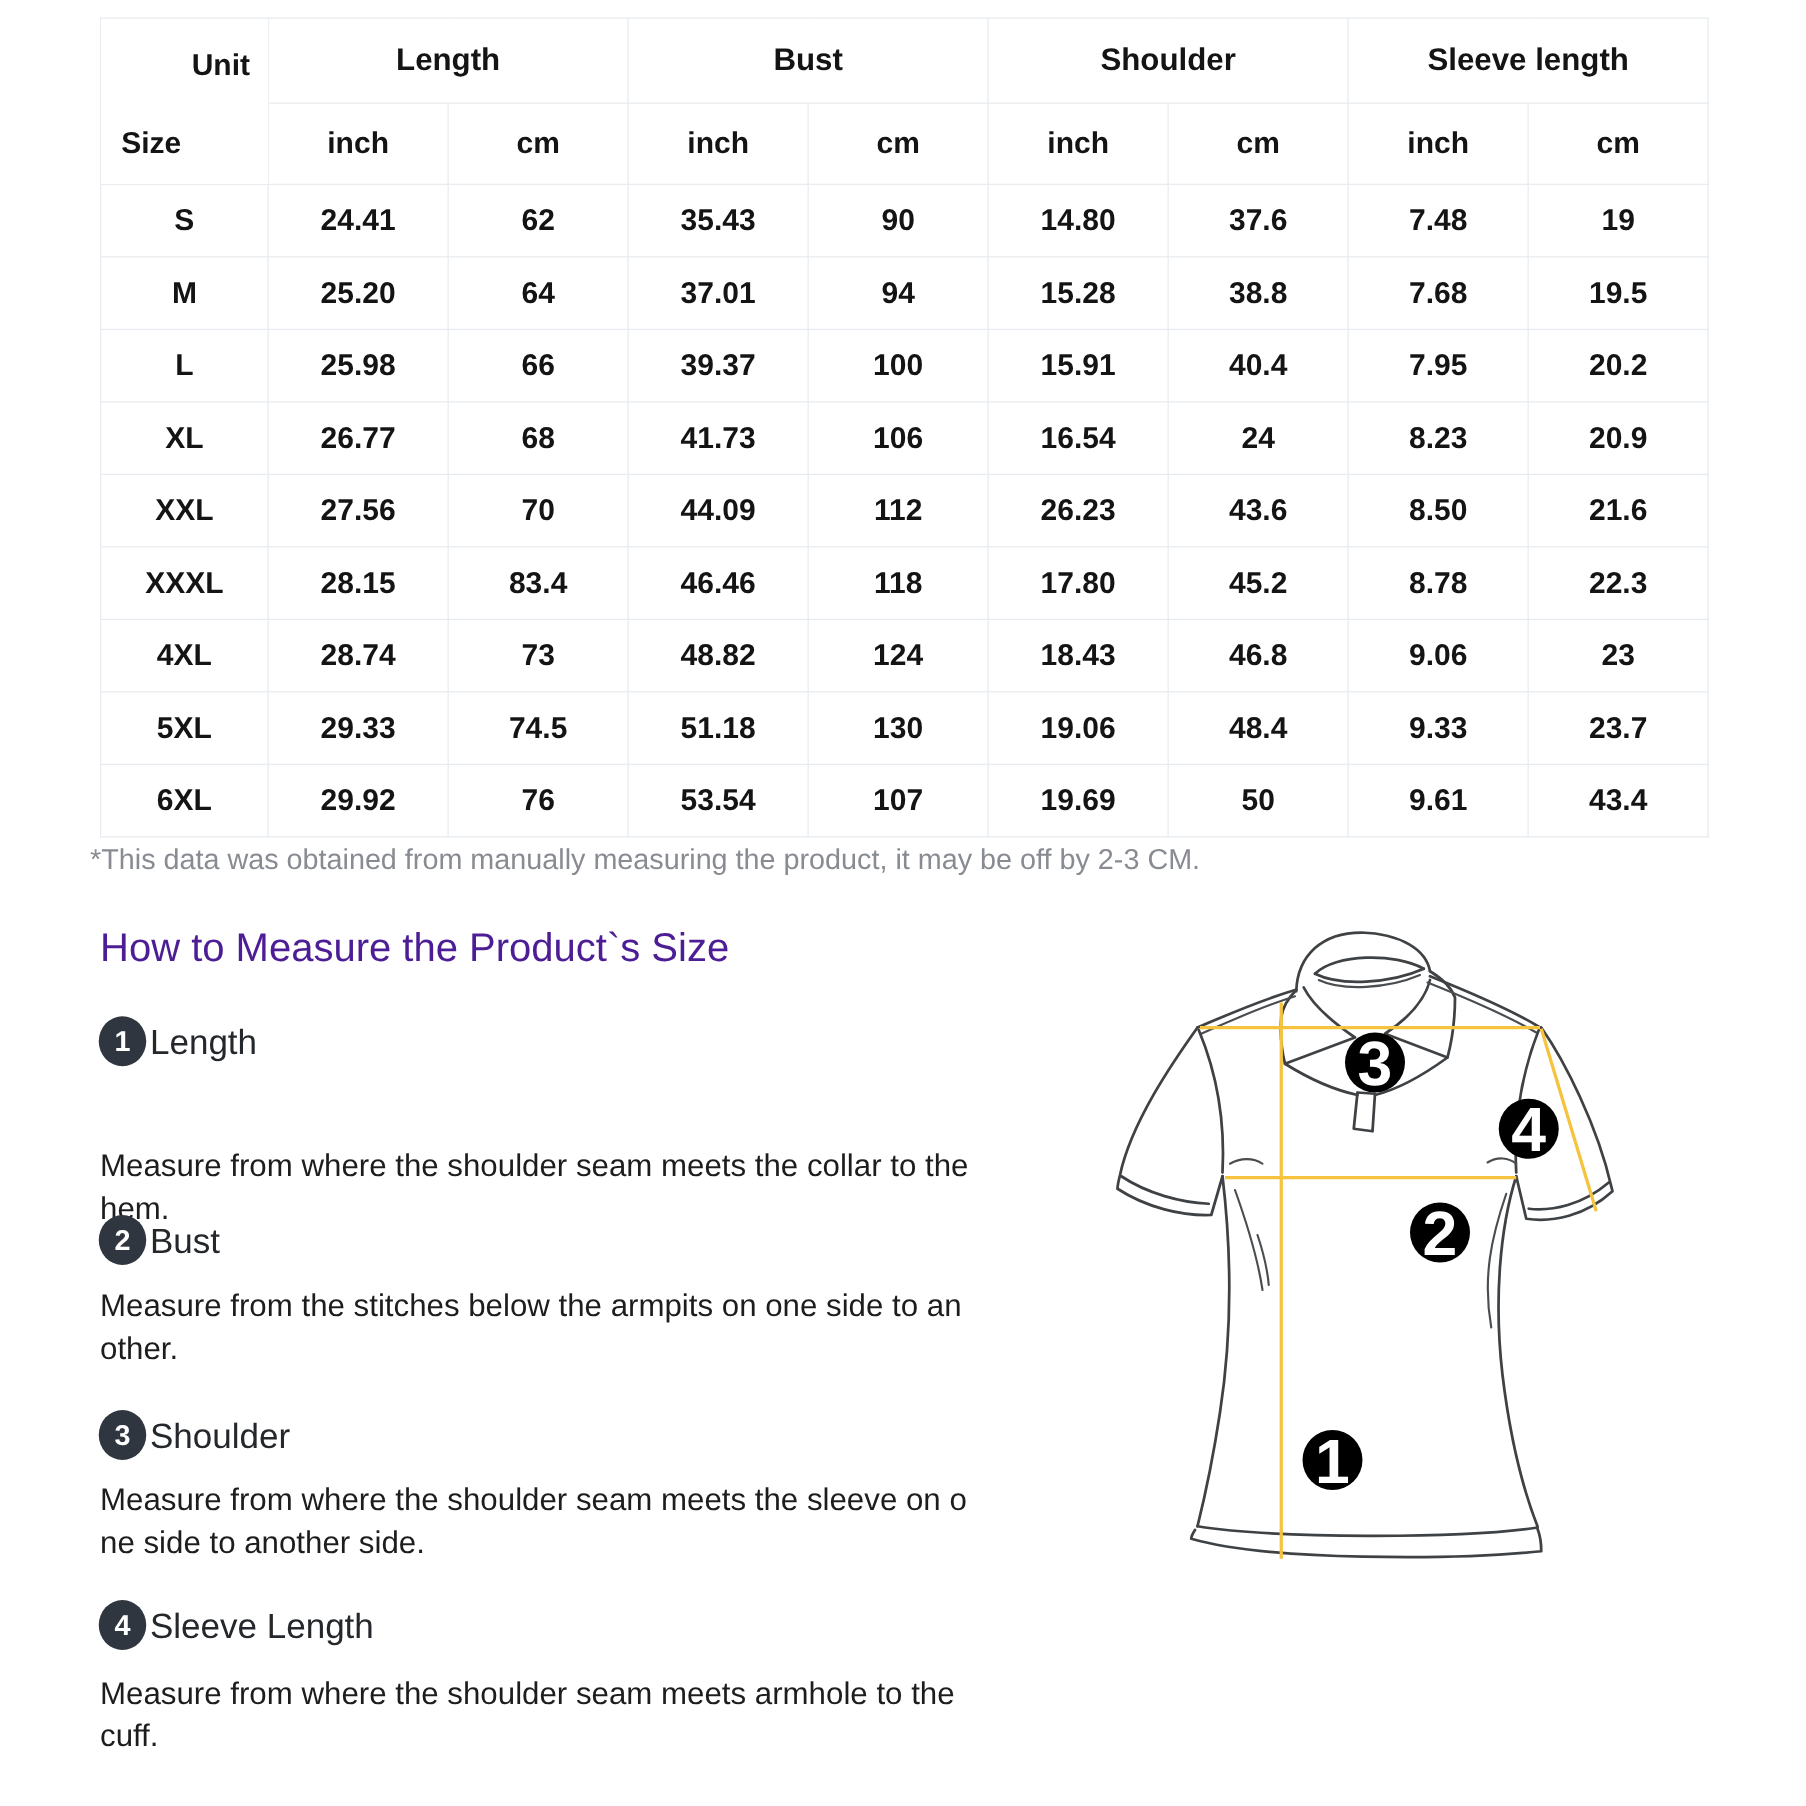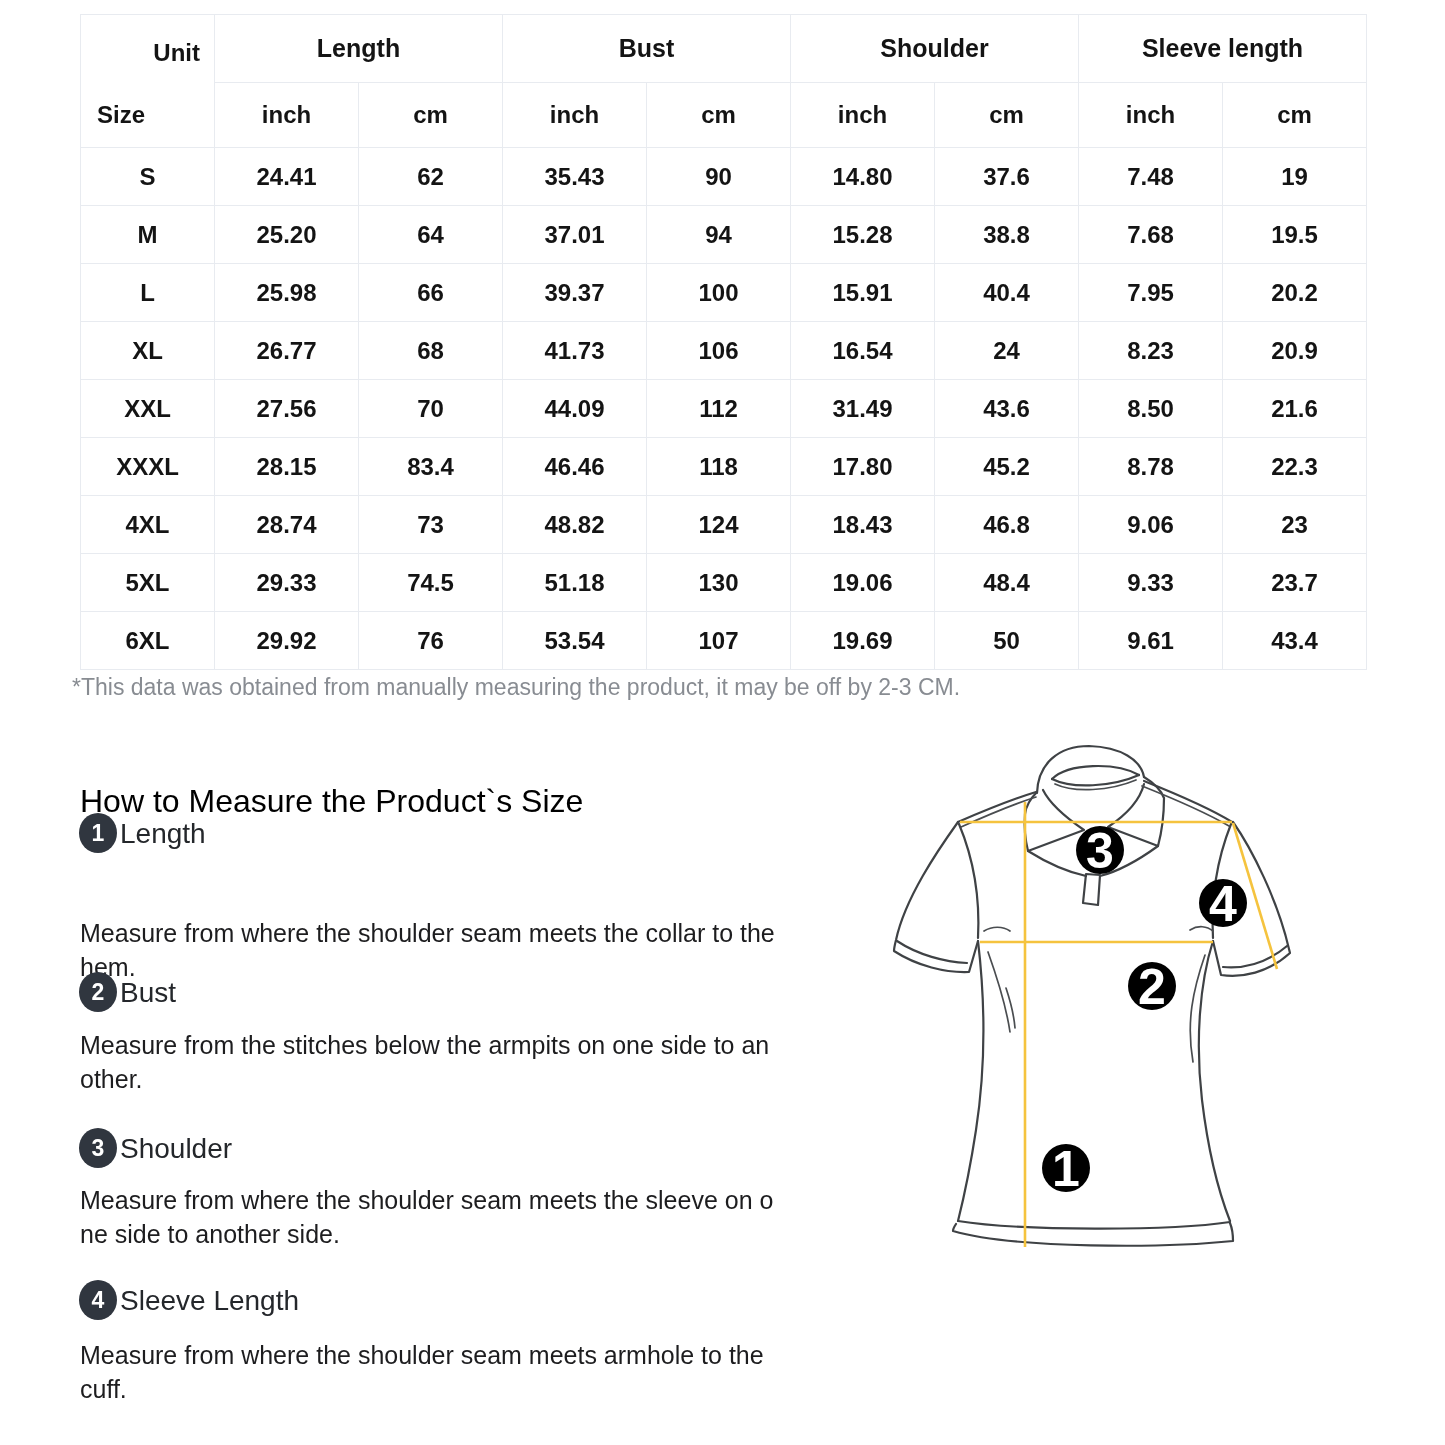--- a/index.html
+++ b/index.html
@@ -14,21 +14,21 @@
   .size-table .unit-row th{height:64px;}
   .size-table td{height:57px;}
   .corner-cell{position:relative;
         background:linear-gradient(to bottom right,#ffffff calc(50% - 0.8px),#d9dee5 calc(50% - 0.8px),#d9dee5 calc(50% + 0.8px),#ffffff calc(50% + 0.8px));}
   .corner-unit{position:absolute;top:24px;right:14px;font-size:24px;}
   .corner-size{position:absolute;bottom:18px;left:16px;font-size:24px;}
 
   .footnote{position:absolute;left:72px;top:674px;font-size:23px;color:#888c92;font-weight:400;}
 
   
-  .guide-title{position:absolute;left:80px;top:783px;font-size:32px;font-weight:400;color:#000000;}
+  .guide-title{position:absolute;left:80px;top:740px;font-size:32px;font-weight:400;color:#4c1d95;}
   .step-badge{position:absolute;left:79px;width:38px;height:40px;border-radius:50%;
         background:#30363f;color:#ffffff;font-size:23px;font-weight:600;
         display:flex;align-items:center;justify-content:center;}
   .step-label{position:absolute;left:120px;font-size:28px;font-weight:400;color:#24272b;}
   .step-desc{position:absolute;left:80px;width:710px;font-size:25px;line-height:34px;
         color:#1d1d1f;font-weight:400;white-space:pre-line;}
   .b1{top:813px;} .l1{top:818px;} .d1{top:916px;}
   .b2{top:972px;} .l2{top:977px;} .d2{top:1028px;}
   .b3{top:1128px;} .l3{top:1133px;} .d3{top:1183px;}
   .b4{top:1280px;} .l4{top:1285px;} .d4{top:1338px;}
@@ -116,21 +116,21 @@
           <td>24</td>
           <td>8.23</td>
           <td>20.9</td>
         </tr>
         <tr>
           <td>XXL</td>
           <td>27.56</td>
           <td>70</td>
           <td>44.09</td>
           <td>112</td>
-          <td>31.49</td>
+          <td>26.23</td>
           <td>43.6</td>
           <td>8.50</td>
           <td>21.6</td>
         </tr>
         <tr>
           <td>XXXL</td>
           <td>28.15</td>
           <td>83.4</td>
           <td>46.46</td>
           <td>118</td>

